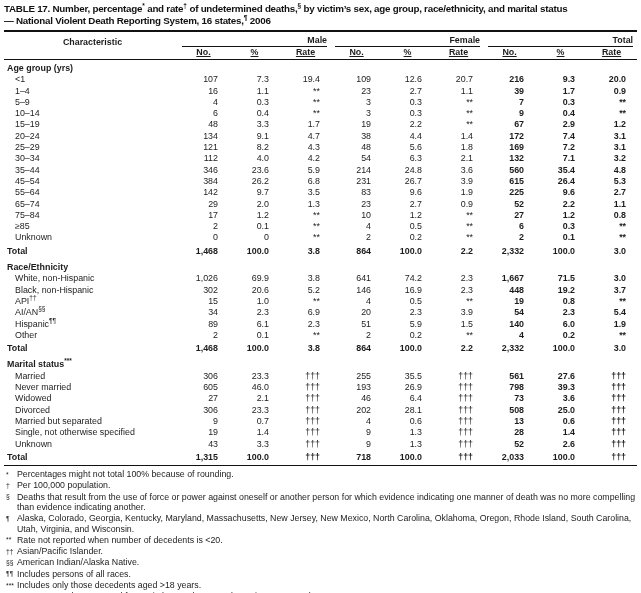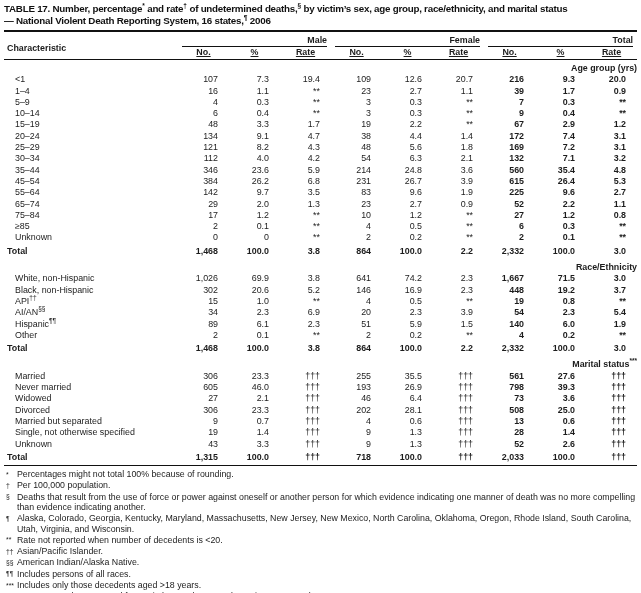--- a/index.html
+++ b/index.html
@@ -38,23 +38,23 @@
     vertical-align:bottom;
   }
   tr.group-row th{padding-top:3px;}
   .group-underline{
     text-align:right;
     border-bottom:1px solid #111;
     margin:0 4px;
     padding-bottom:1px;
   }
   th.th-char{
-    text-align:left;
+    text-align:center;
     padding-left:3px;
-    padding-bottom:6px;
+    padding-bottom:12px;
     border-bottom:1.6px solid #111;
   }
   tr.sub-row th{
     text-align:center;
     padding-bottom:2px;
     border-bottom:1.6px solid #111;
     text-decoration:underline;
   }
 
   tbody td{
@@ -63,21 +63,21 @@
     text-align:right;
     padding:0 11px 0 0;
     white-space:nowrap;
   }
   tbody td.label{
     text-align:left;
     padding:0 0 0 11px;
   }
   tr.section-row td{
     font-weight:bold;
-    text-align:right;
+    text-align:left;
     padding:3px 0 0 3px;
   }
   tr.total-row td{
     font-weight:bold;
     padding-top:2px;
     padding-bottom:2px;
   }
   tr.total-row td.label{padding-left:3px;}
   td.tot{font-weight:bold;}
   tr.last-total td{border-bottom:1.6px solid #111;}

